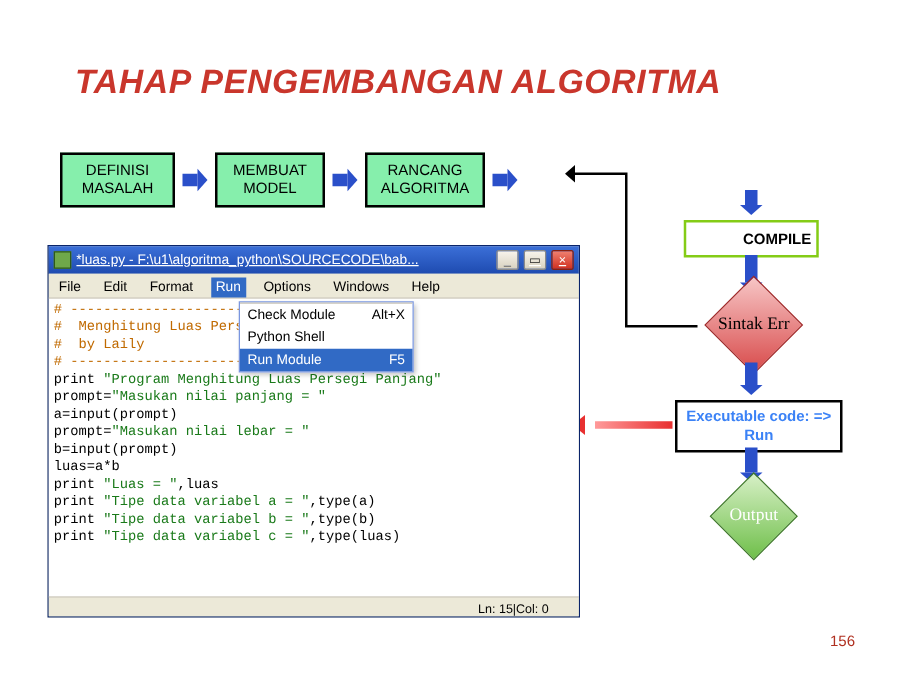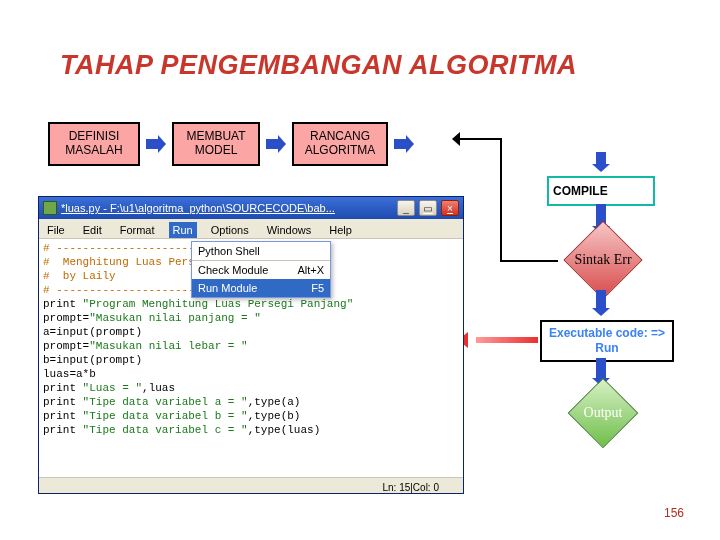--- a/index.html
+++ b/index.html
@@ -28,34 +28,34 @@
     display: flex;
     align-items: center;
     gap: 6px;
   }
   .box {
     border: 2px solid #000;
     text-align: center;
     font-size: 12px;
     line-height: 1.15;
     padding: 6px 8px;
-    background: #fca5a5;
+    background: #86efac;
   }
   .box-1 { width: 92px; }
   .box-2 { width: 88px; }
   .box-3 { width: 96px; }
   .box-4 { width: 112px; font-weight: 600; }
   .box-compile {
     position: absolute;
     top: 176px;
     left: 547px;
     width: 108px;
-    border: 2px solid #14b8a6;
-    background: #fff;
-    text-align: left;
+    border: 2px solid #84cc16;
+    background: #fff;
+    text-align: right;
     font-size: 12px;
     font-weight: 600;
     padding: 6px 4px;
   }
   .box-exec {
     position: absolute;
     top: 320px;
     left: 540px;
     width: 134px;
     border: 2px solid #000;
@@ -346,27 +346,27 @@
 b=input(prompt)
 luas=a*b
 print <span class="green">"Luas = "</span>,luas
 print <span class="green">"Tipe data variabel a = "</span>,type(a)
 print <span class="green">"Tipe data variabel b = "</span>,type(b)
 print <span class="green">"Tipe data variabel c = "</span>,type(luas)</div>
   <div class="statusbar">
     <span>Ln: 15|Col: 0</span>
   </div>
   <div class="dropdown">
+    <div class="row sep">
+      <span>Check Module</span>
+      <span>Alt+X</span>
+    </div>
     <div class="row">
       <span>Python Shell</span>
       <span></span>
-    </div>
-    <div class="row sep">
-      <span>Check Module</span>
-      <span>Alt+X</span>
     </div>
     <div class="row hl">
       <span>Run Module</span>
       <span>F5</span>
     </div>
   </div>
 </div>
 
 <div class="page-num">156</div>
 

